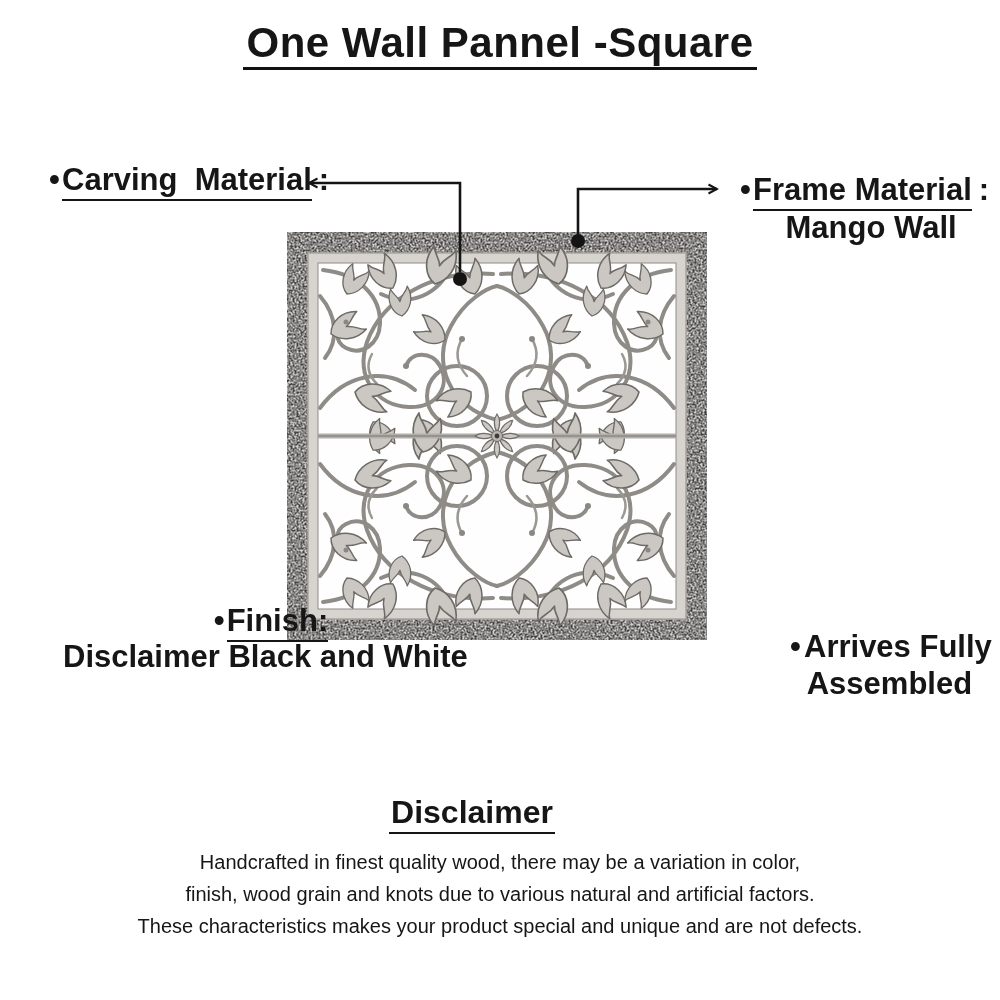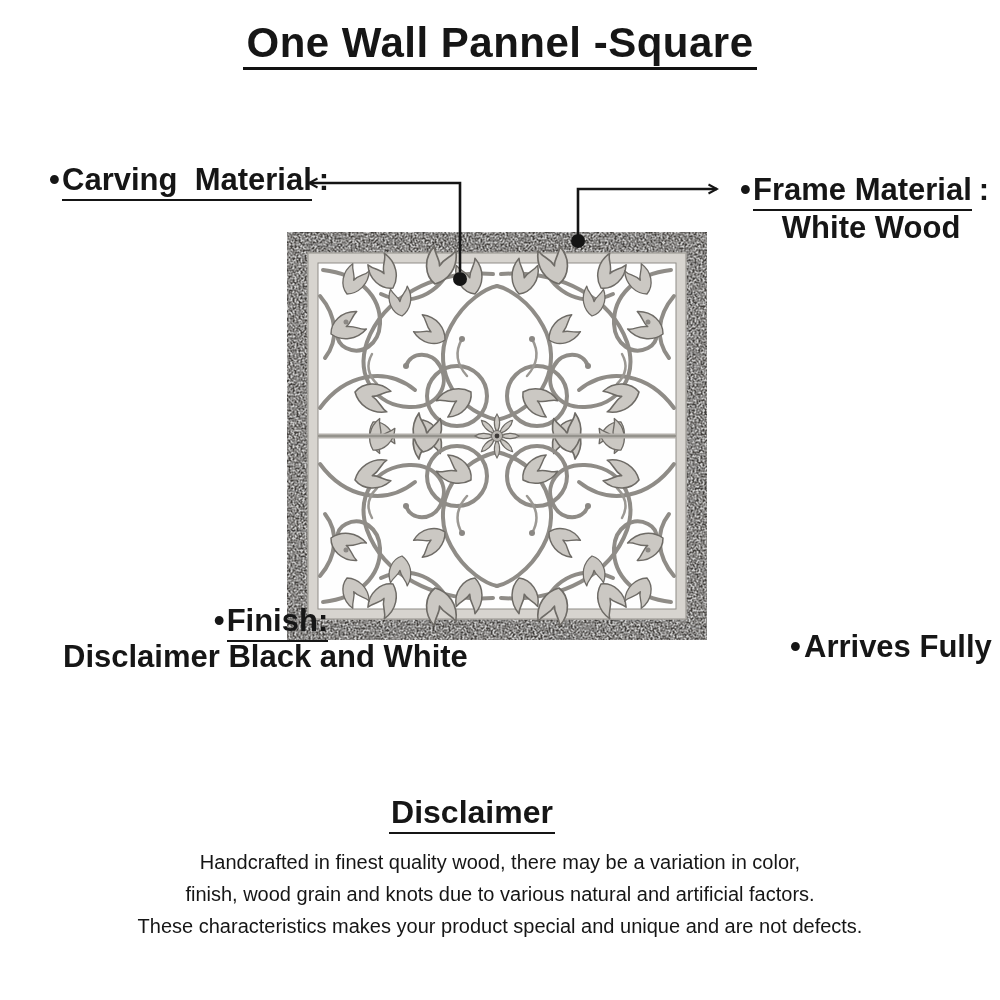--- a/index.html
+++ b/index.html
@@ -54,21 +54,21 @@
   <div class="tblock carving-block">
     <div class="row row1">
       <span class="bullet">•</span><span class="u">Carving  Material</span><span class="colon">:</span>
     </div>
   </div>
 
   <div class="tblock frame-block">
     <div class="row row1">
       <span class="bullet">•</span><span class="u">Frame Material</span><span class="colon">:</span>
     </div>
-    <div class="row row2">White Wood</div>
+    <div class="row row2">Mango Wall</div>
   </div>
 
   <div class="panel">
     <svg viewBox="0 0 420 408" xmlns="http://www.w3.org/2000/svg">
       <defs>
         <filter id="speck" x="-5%" y="-5%" width="110%" height="110%">
           <feTurbulence type="fractalNoise" baseFrequency="0.5" numOctaves="3" seed="8" stitchTiles="stitch"></feTurbulence>
           <feColorMatrix type="matrix" values="0 0 0 0 0.92  0 0 0 0 0.92  0 0 0 0 0.92  1.3 1.3 1.3 0 -1.45"></feColorMatrix>
         </filter>
         <filter id="streaks" x="-5%" y="-5%" width="110%" height="110%">
@@ -160,20 +160,21 @@
     <div class="row row1">
       <span class="bullet">•</span><span class="u">Finish:</span>
     </div>
     <div class="row row2">Disclaimer Black and White</div>
   </div>
 
   <div class="tblock assembled-block">
     <div class="row row1">
       <span class="bullet bullet-wide">•</span><span>Arrives Fully</span>
     </div>
+    <div class="row row2">Assembled</div>
   </div>
 
   <div class="disclaimer">
     <span class="disclaimer-heading">Disclaimer</span>
     <div class="disclaimer-body">
       <div>Handcrafted in finest quality wood, there may be a variation in color,</div>
       <div>finish, wood grain and knots due to various natural and artificial factors.</div>
       <div>These characteristics makes your product special and unique and are not defects.</div>
     </div>
   </div>

